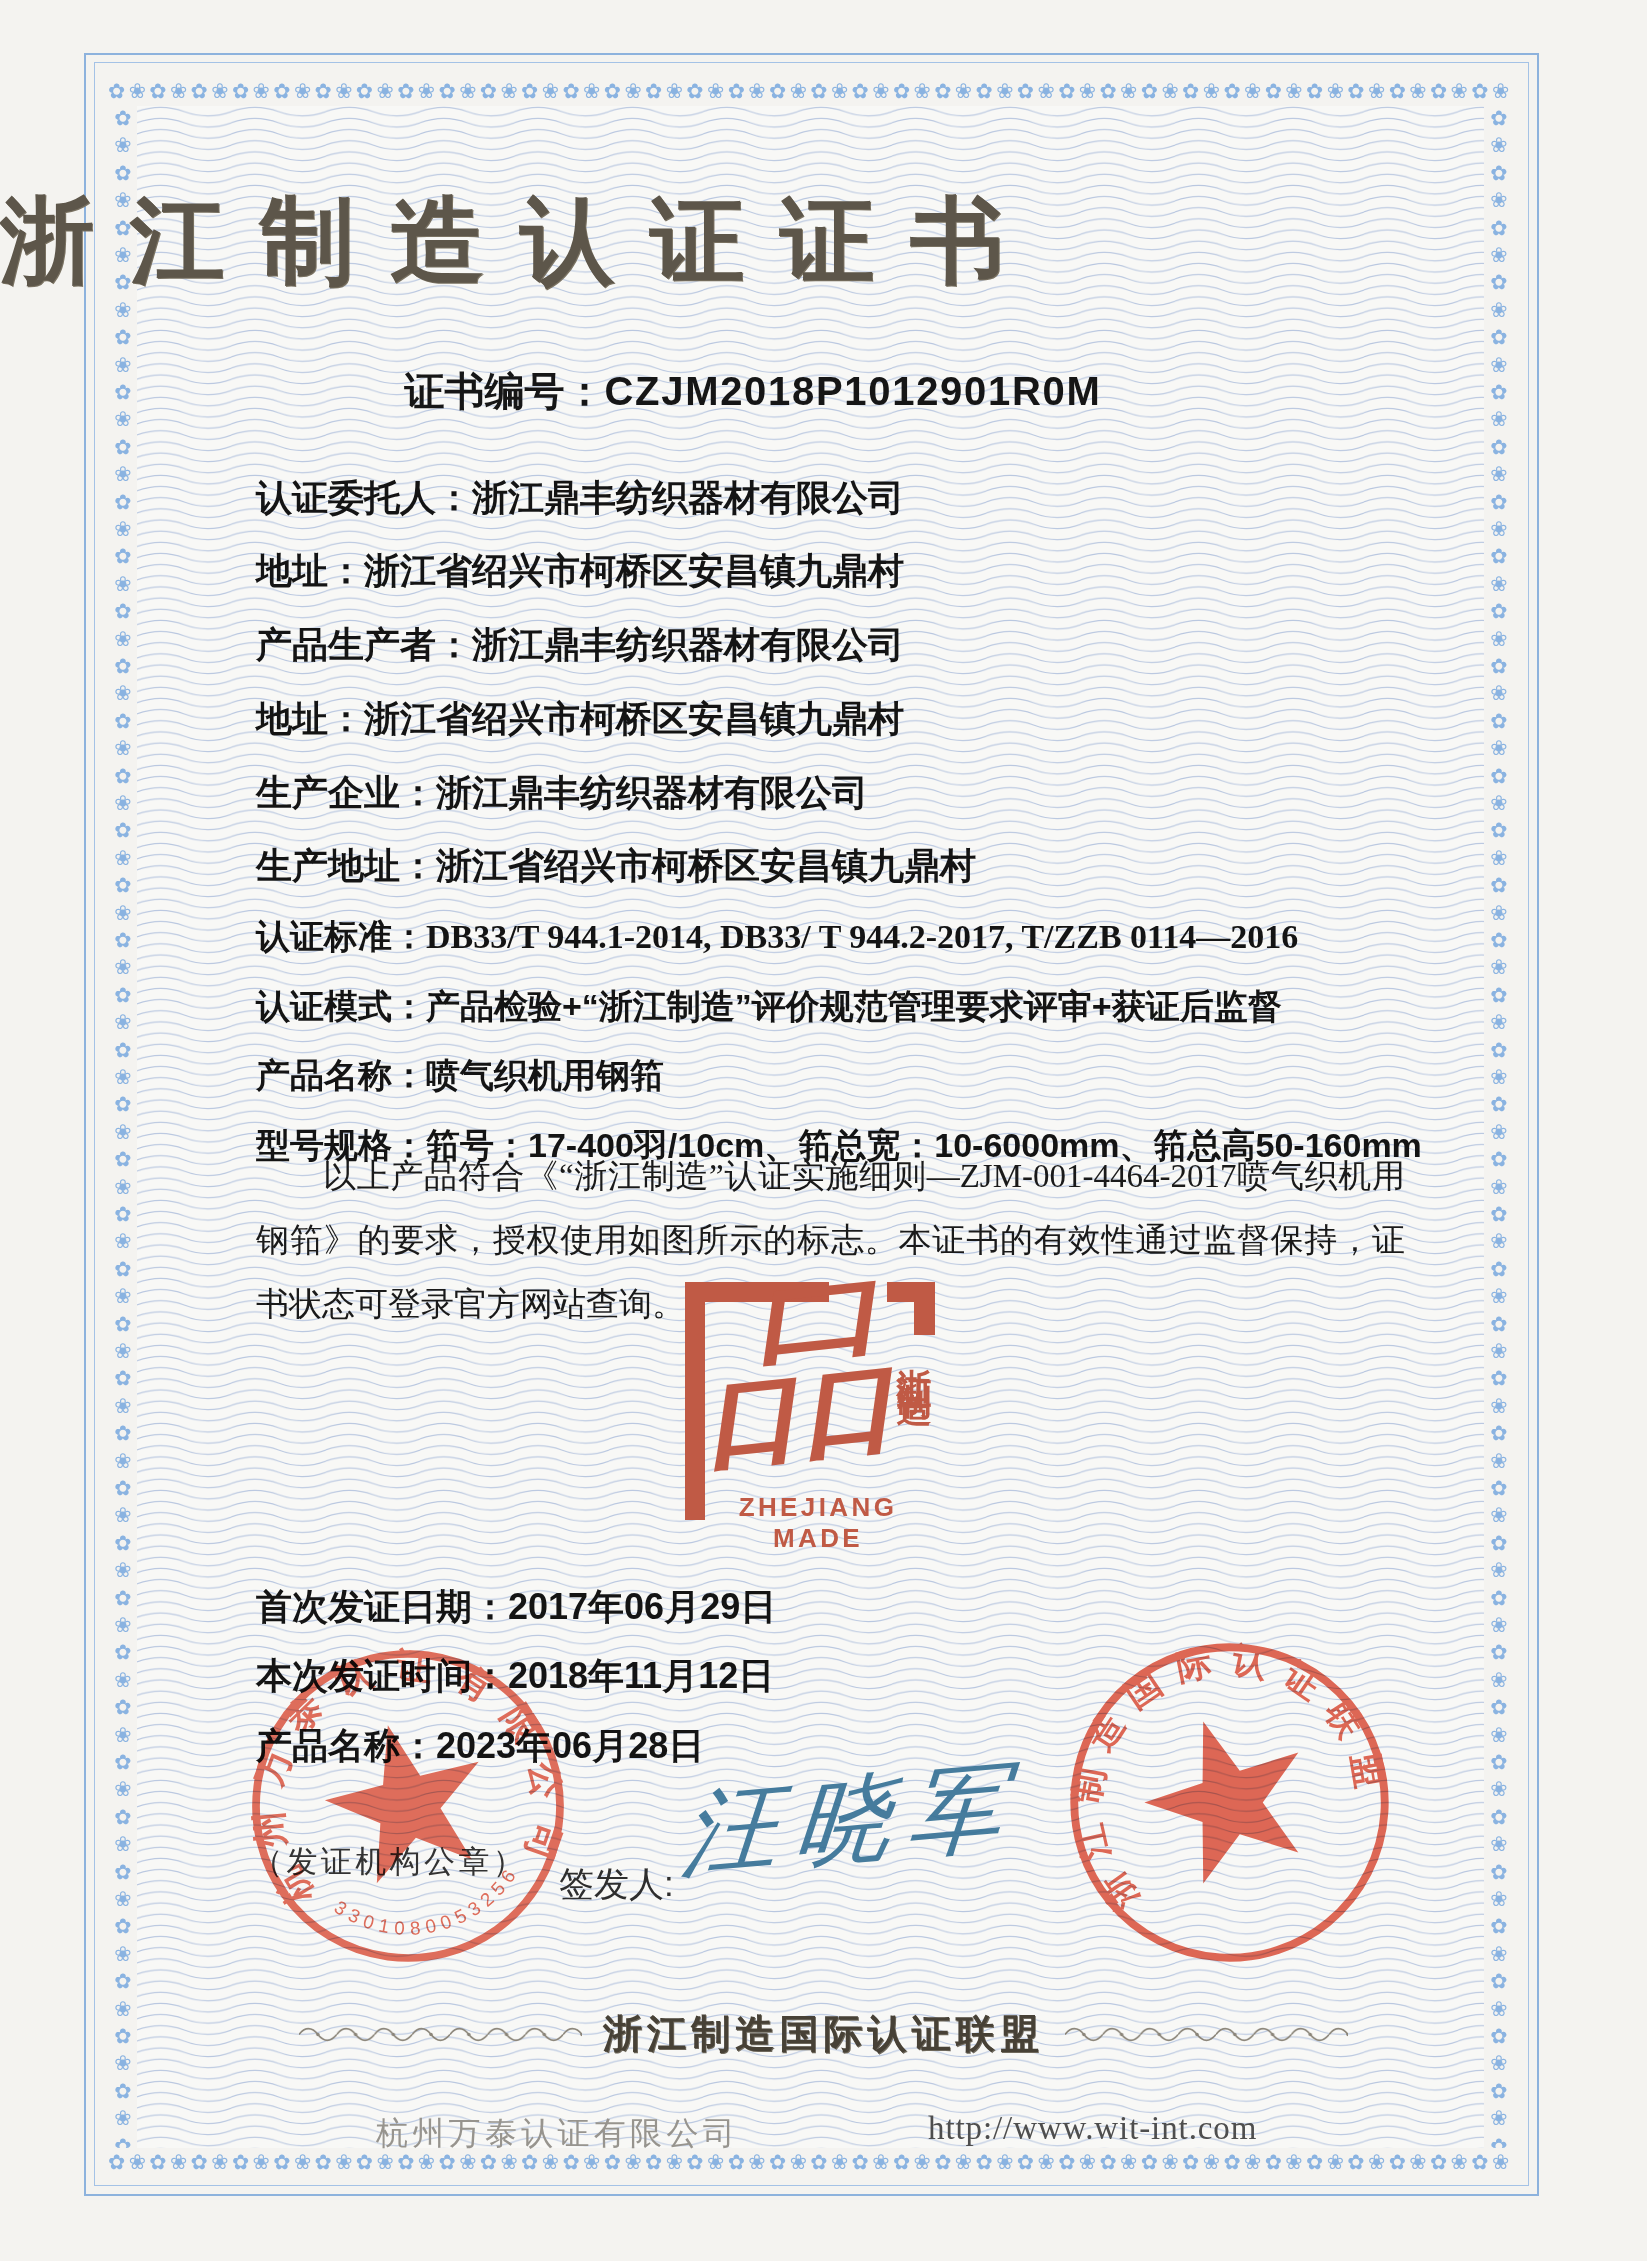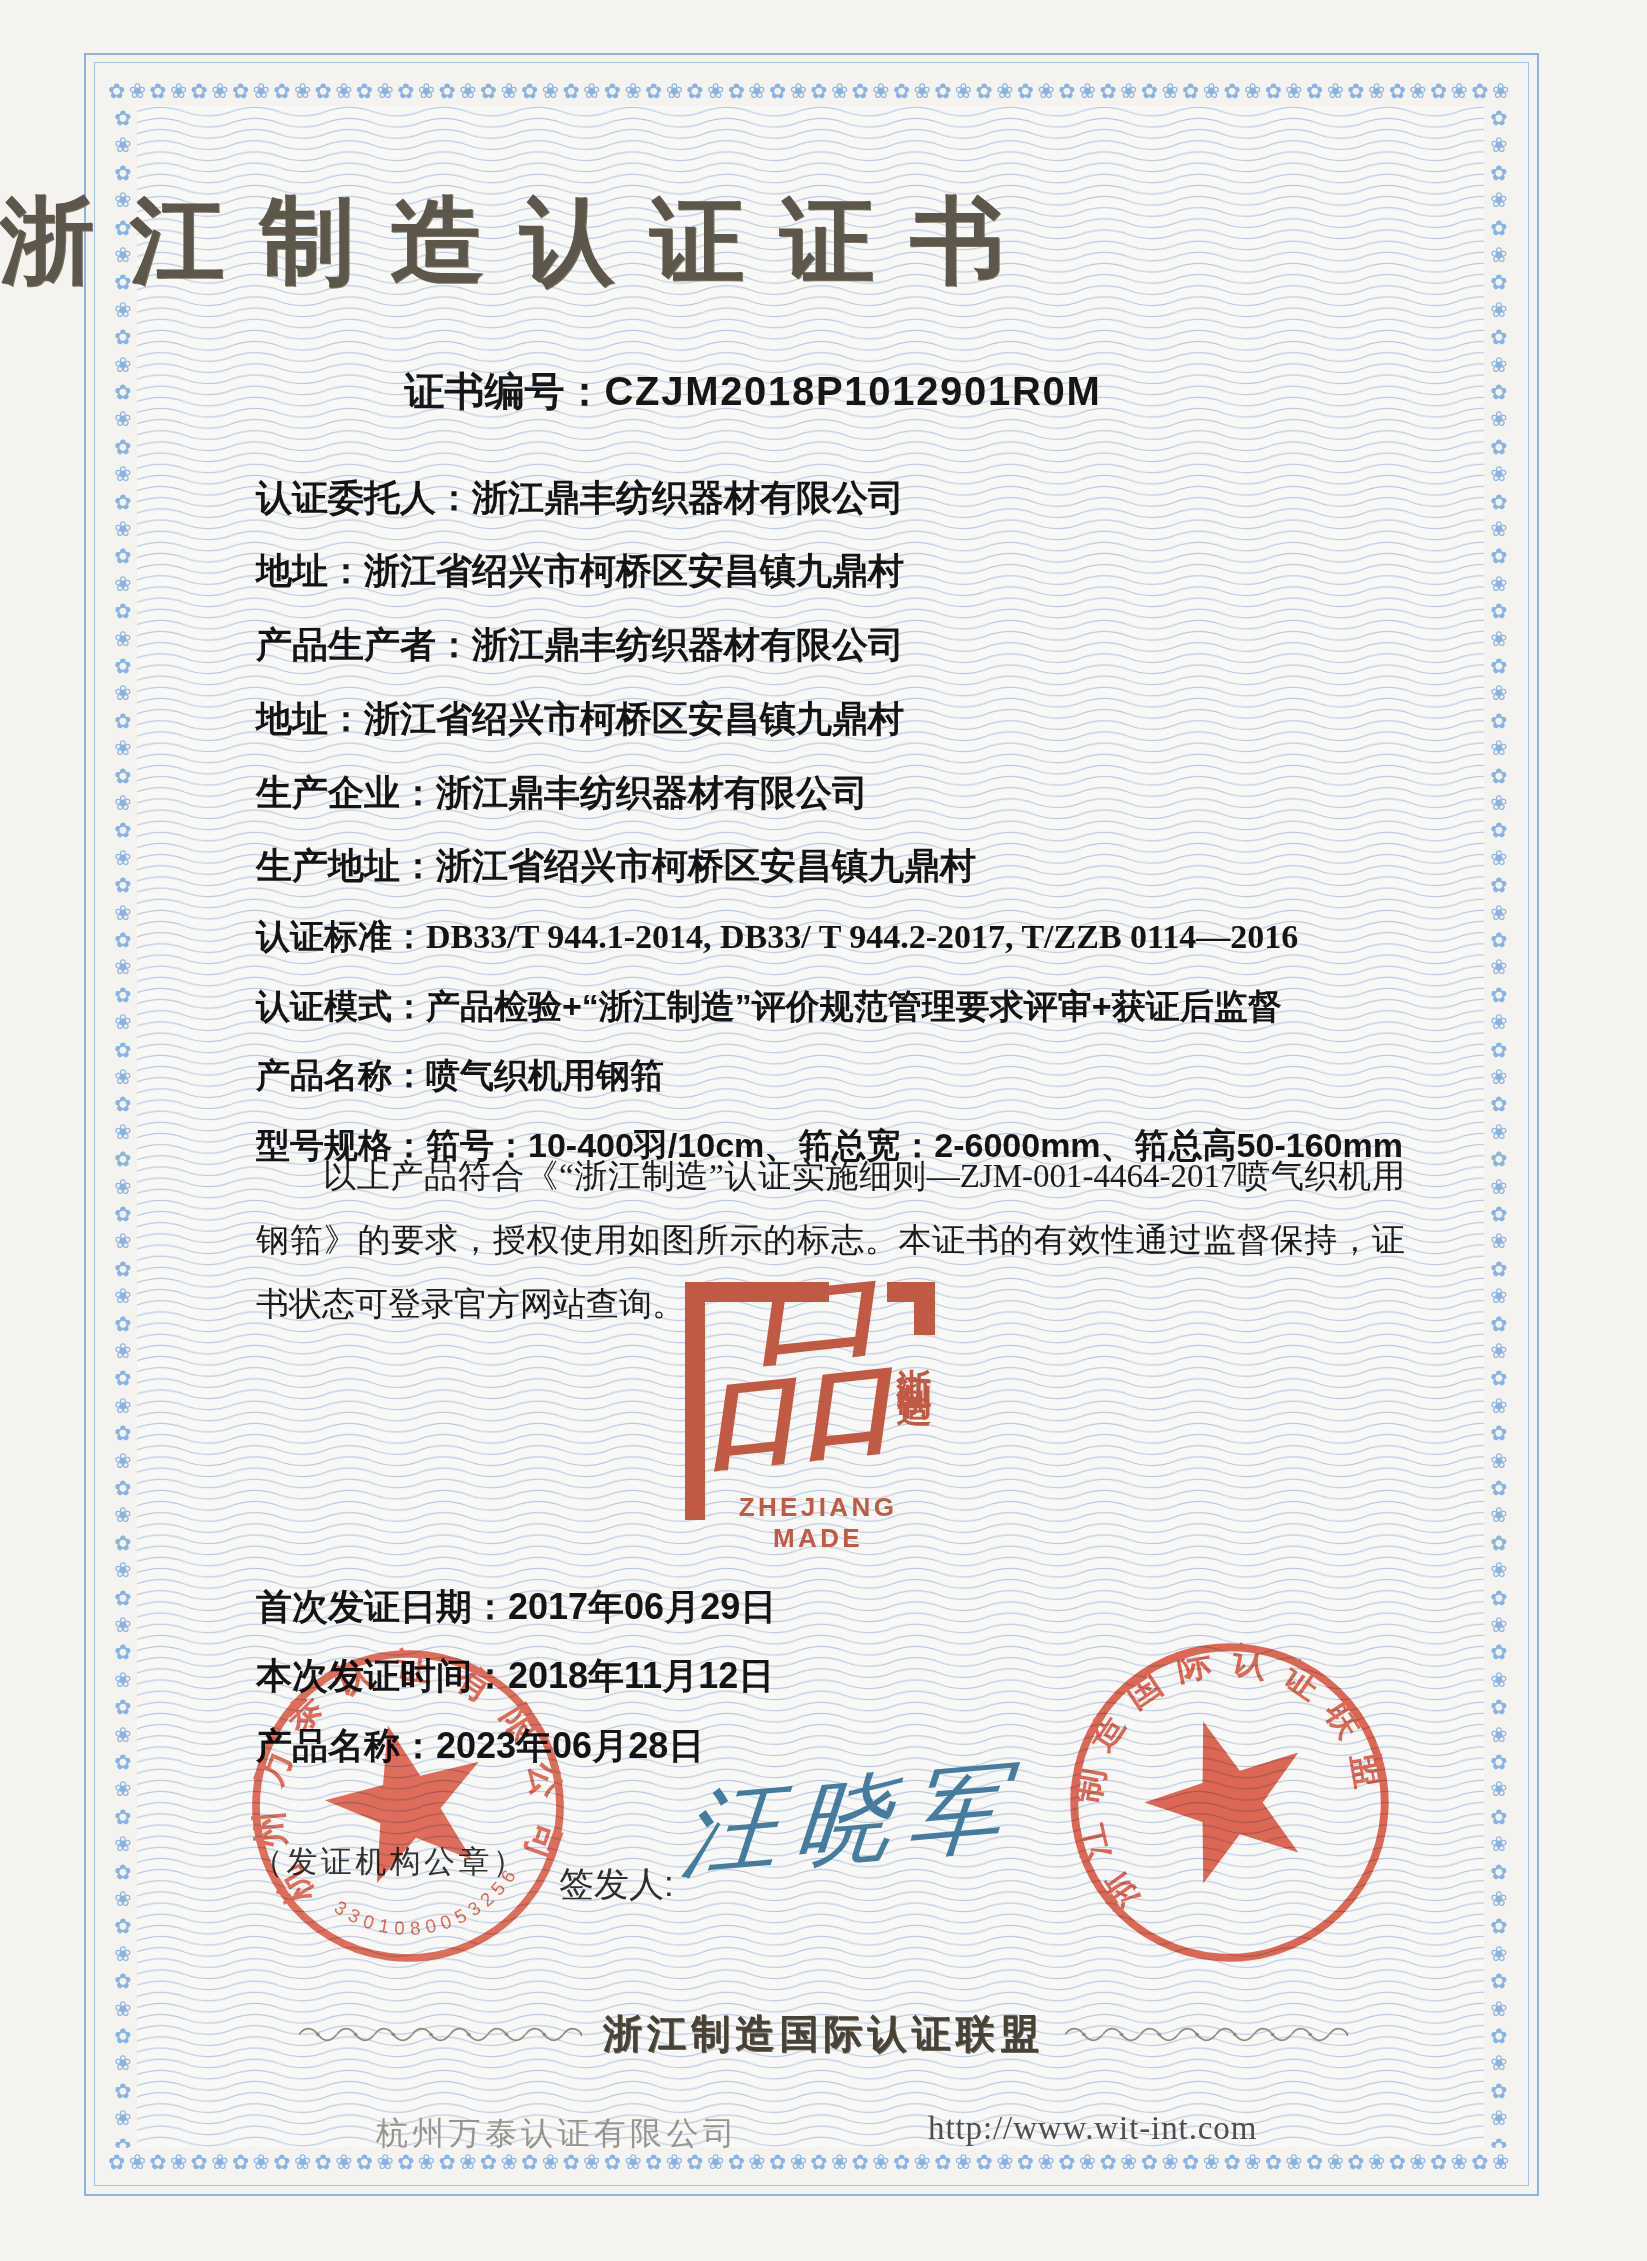--- a/index.html
+++ b/index.html
@@ -99,21 +99,21 @@
   <div class="row" style="top:474px"><span>认证委托人：</span><span>浙江鼎丰纺织器材有限公司</span></div>
   <div class="row" style="top:547px"><span>地址：</span><span>浙江省绍兴市柯桥区安昌镇九鼎村</span></div>
   <div class="row" style="top:621px"><span>产品生产者：</span><span>浙江鼎丰纺织器材有限公司</span></div>
   <div class="row" style="top:695px"><span>地址：</span><span>浙江省绍兴市柯桥区安昌镇九鼎村</span></div>
   <div class="row" style="top:769px"><span>生产企业：</span><span>浙江鼎丰纺织器材有限公司</span></div>
   <div class="row" style="top:842px"><span>生产地址：</span><span>浙江省绍兴市柯桥区安昌镇九鼎村</span></div>
 
   <div class="row spec" style="top:914px"><span>认证标准：</span><span class="serifval">DB33/T 944.1-2014, DB33/ T 944.2-2017, T/ZZB 0114—2016</span></div>
   <div class="row spec" style="top:984px"><span>认证模式：</span><span>产品检验+“浙江制造”评价规范管理要求评审+获证后监督</span></div>
   <div class="row spec" style="top:1053px"><span>产品名称：</span><span>喷气织机用钢筘</span></div>
-  <div class="row spec" style="top:1123px"><span>型号规格：</span><span>筘号：10-400羽/10cm、筘总宽：2-6000mm、筘总高50-160mm</span></div>
+  <div class="row spec" style="top:1123px"><span>型号规格：</span><span>筘号：17-400羽/10cm、筘总宽：10-6000mm、筘总高50-160mm</span></div>
 
   <p class="statement">以上产品符合《“浙江制造”认证实施细则—ZJM-001-4464-2017喷气织机用钢筘》的要求，授权使用如图所示的标志。本证书的有效性通过监督保持，证书状态可登录官方网站查询。</p>
 
   <div class="logo">
     <div class="bar" style="left:8.6px;top:1.7px;width:20.6px;height:238px"></div>
     <div class="bar" style="left:8.6px;top:1.7px;width:144px;height:20.6px"></div>
     <div class="bar" style="left:211px;top:1.7px;width:48px;height:20.6px"></div>
     <div class="bar" style="left:238px;top:1.7px;width:20.6px;height:53px"></div>
     <div class="glyph">品</div>
     <div class="side">浙江制造</div>

